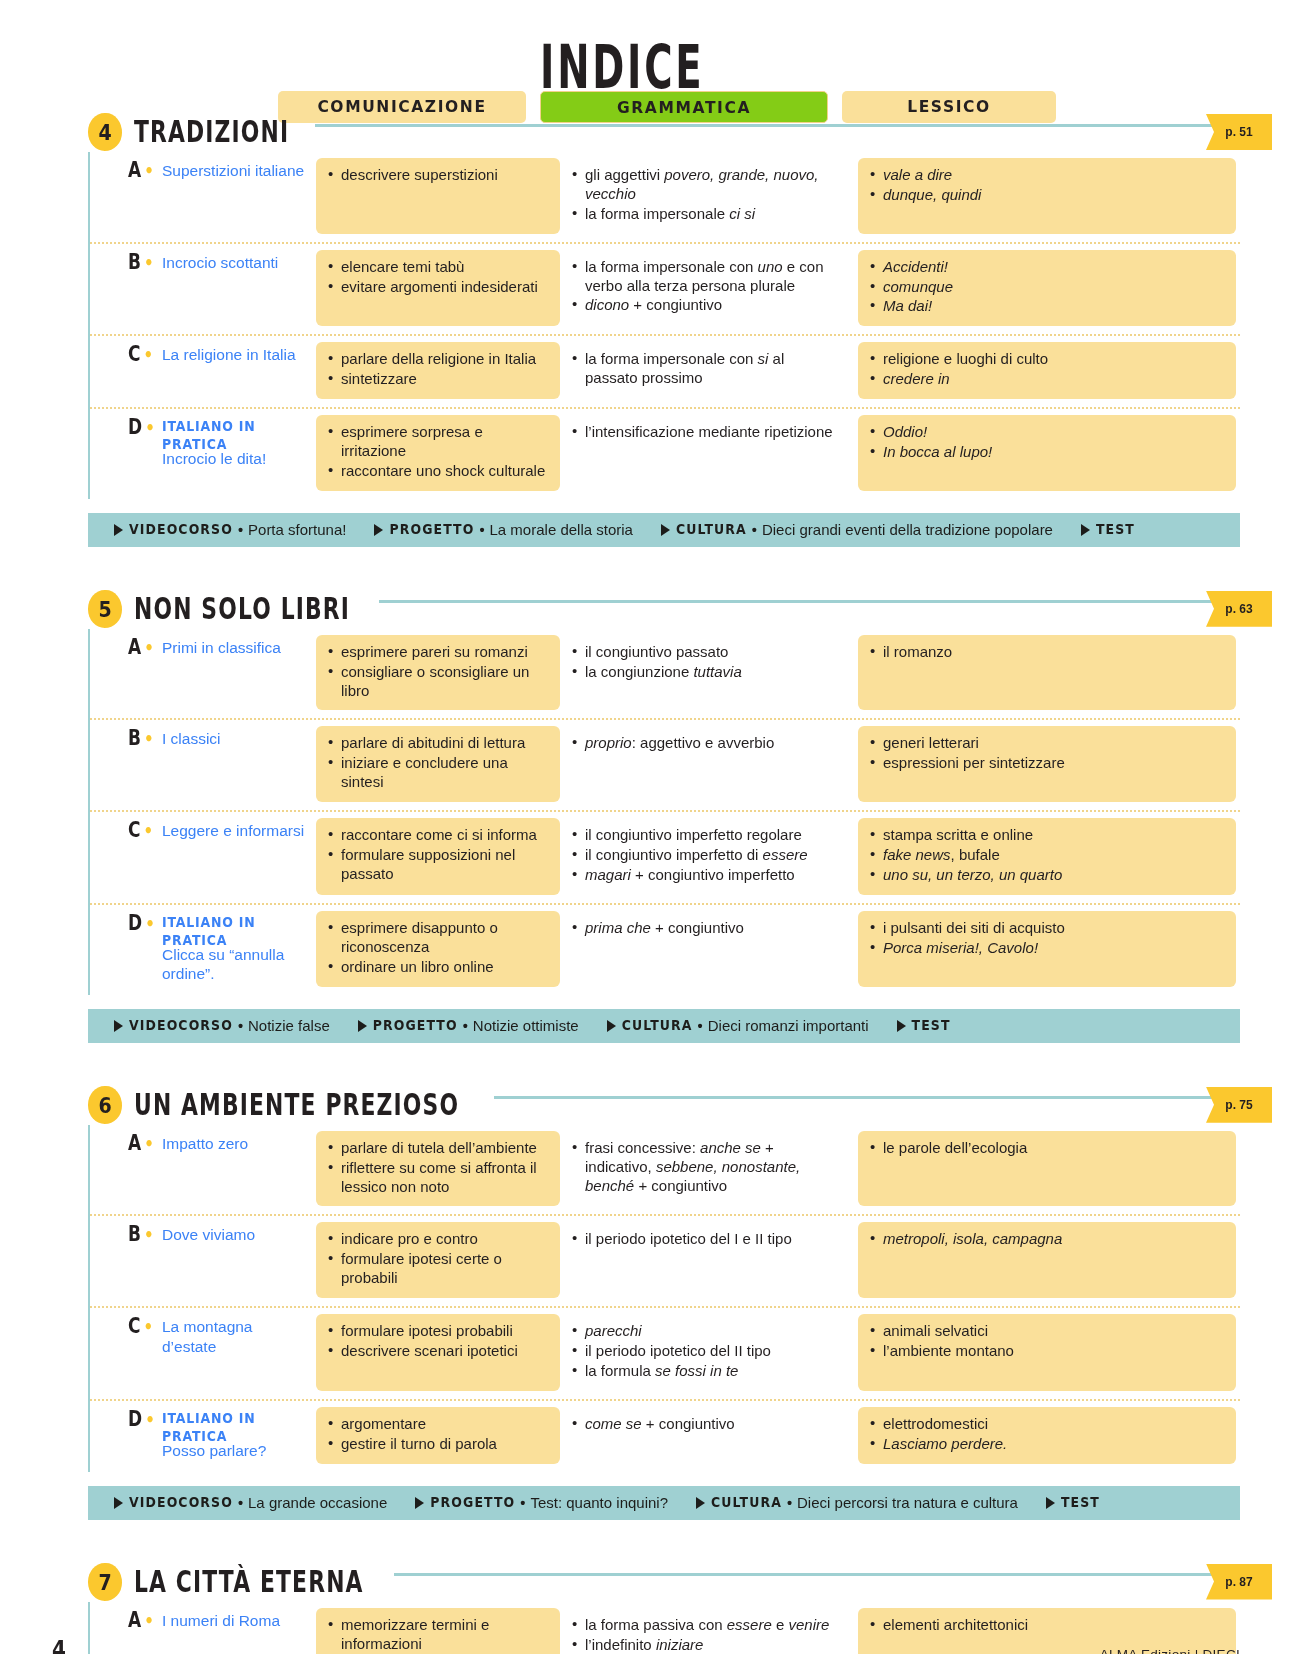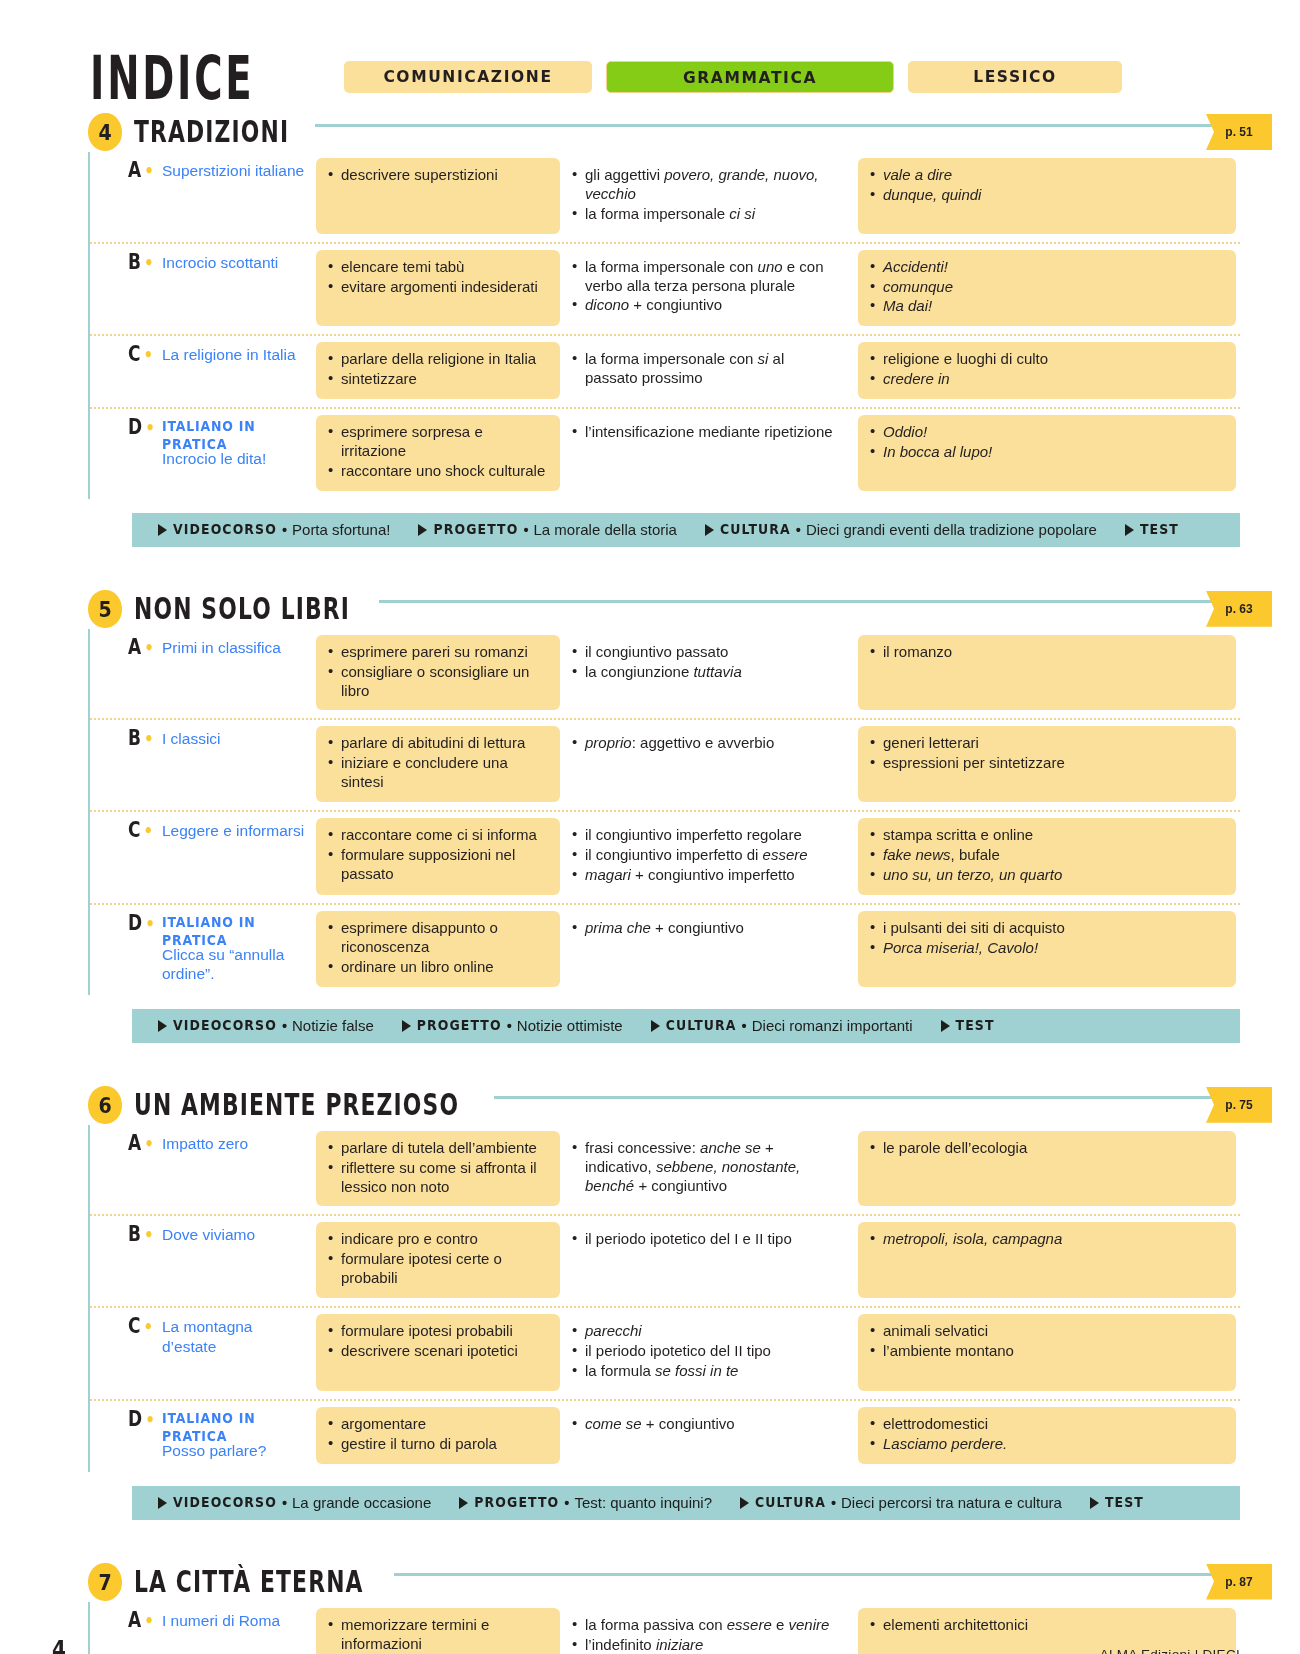--- a/index.html
+++ b/index.html
@@ -24,20 +24,21 @@
   }
 
   
   .header {
     position: relative;
     height: 70px;
     margin: 42px 0 0 0;
     padding: 0 60px 0 90px;
     display: flex;
     align-items: center;
+    flex-direction: column;
   }
   .indice-title {
     font-family: "DejaVu Sans", sans-serif;
     font-weight: bold;
     font-size: 42px;
     letter-spacing: 3px;
     color: #231f20;
     transform: scaleY(1.45) scaleX(0.92);
     transform-origin: left center;
     white-space: nowrap;
@@ -200,21 +201,20 @@
   
   .strip {
     background: #9fd0d2;
     height: 34px;
     display: flex;
     align-items: center;
     padding-left: 26px;
     gap: 0;
     margin-top: 14px;
     font-size: 14.6px;
-    margin-left: 44px;
   }
   .strip-item {
     display: flex;
     align-items: center;
     white-space: nowrap;
     margin-right: 28px;
     color: #1d1d1b;
   }
   .tri {
     display: inline-block;

